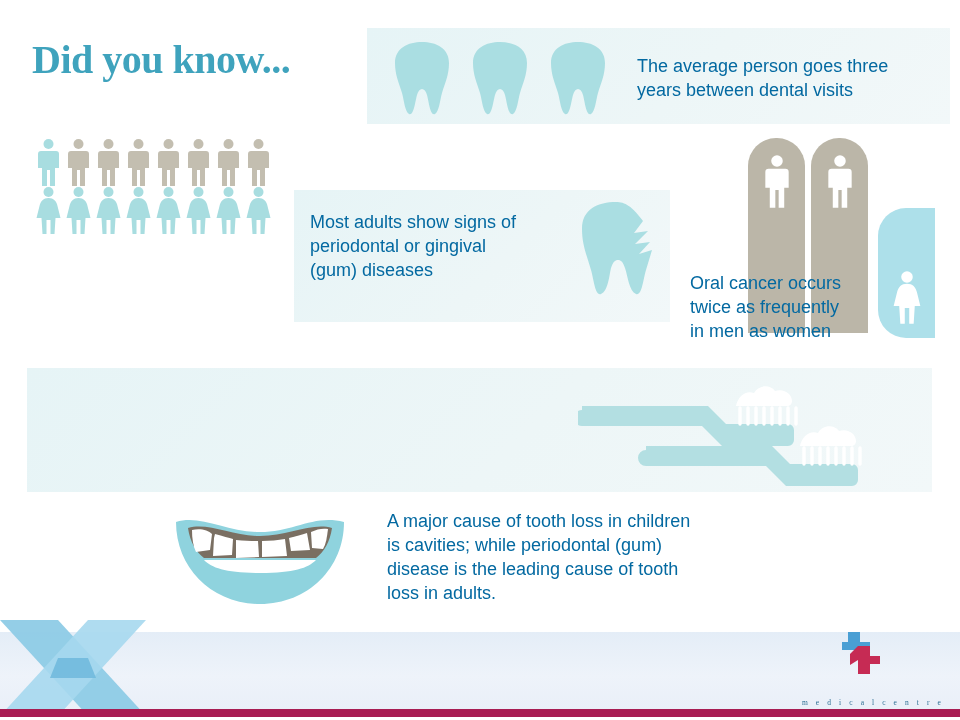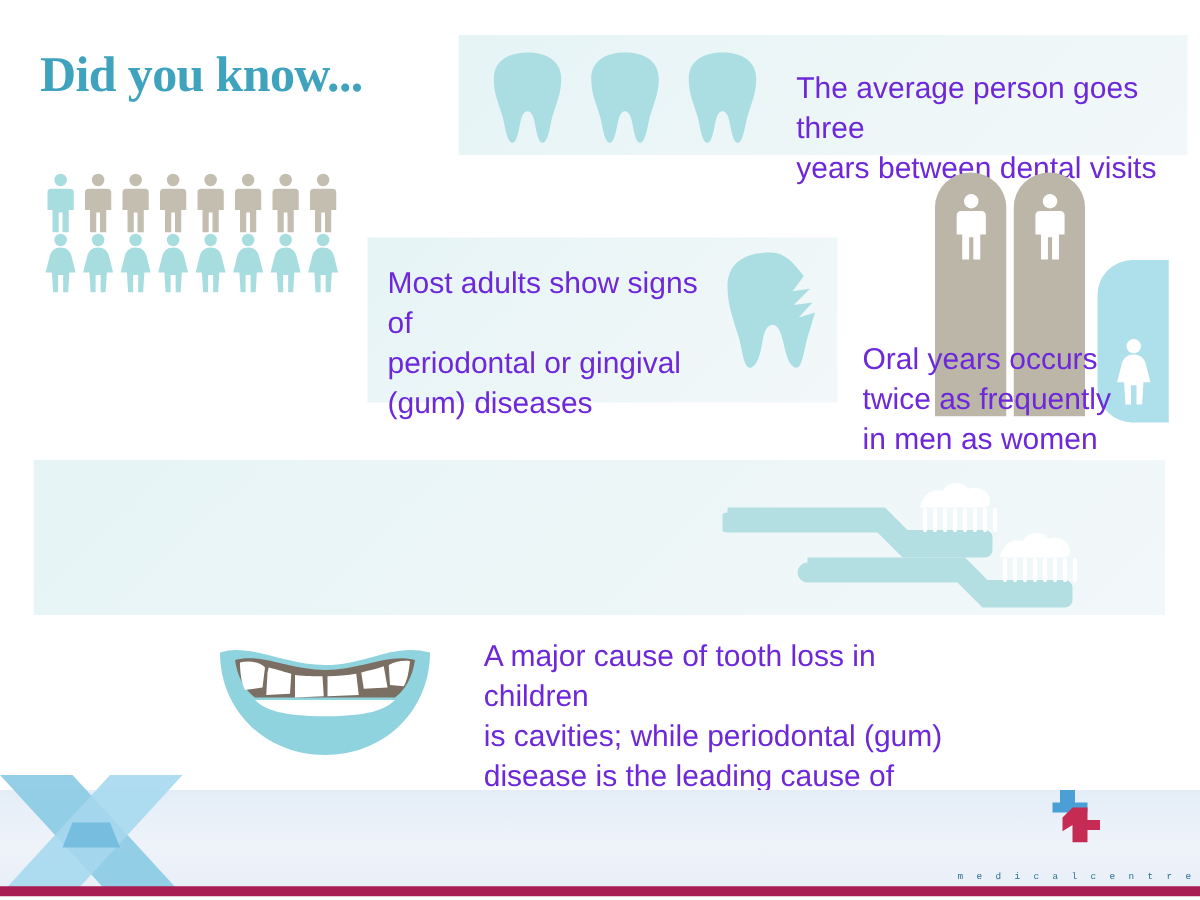--- a/index.html
+++ b/index.html
@@ -29,22 +29,22 @@
     font-weight: bold;
     letter-spacing: -0.5px;
     color: #3fa3bd;
     font-family: Liberation Serif, serif;
     white-space: nowrap;
   }
 
   
   .copy {
     position: absolute;
-    color: #6d28d9;
-    font-size: 24px;
+    color: #0369a1;
+    font-size: 18px;
     line-height: 1.33;
     font-family: "Liberation Sans", sans-serif;
     white-space: pre-line;
   }
 
   
   #panel-teeth { left: 367px; top: 28px; width: 583px; height: 96px; }
   .tooth-row { position: absolute; left: 24px; top: 12px; display: flex; gap: 16px; }
   .tooth { width: 62px; height: 76px; }
 
@@ -113,22 +113,22 @@
     text-align: center;
     font-family: "Liberation Serif", serif;
     font-weight: bold;
     font-size: 23px;
     letter-spacing: 0.5px;
     color: #1f7fa8;
     white-space: nowrap;
   }
   #logo-sub {
     position: absolute; left: 0; top: 68px; width: 178px;
-    text-align: left;
-    font-family: Liberation Mono, monospace;
+    text-align: right;
+    font-family: Liberation Serif, serif;
     font-size: 7.5px;
     letter-spacing: 3.1px;
     color: #2d6f93;
     white-space: nowrap;
   }
   #logo-mark { position: absolute; left: 62px; top: 0px; width: 56px; height: 44px; }
 </style>
 </head>
 <body>
 
@@ -282,21 +282,21 @@
     </div>
     <div class="bar female">
       <svg width="30" height="62" viewBox="0 0 27 48">
           <g fill="#ffffff">
             <circle cx="13.5" cy="6" r="5.2"></circle>
             <path d="M13.5 12c-5 0-8 3-9 8l-3 12h5l1 16h4V34h4v14h4l1-16h5l-3-12c-1-5-4-8-9-8z"></path>
           </g>
         </svg>
     </div>
   </div>
-  <div class="copy" id="copy-cancer">Oral years occurs
+  <div class="copy" id="copy-cancer">Oral cancer occurs
 twice as frequently
 in men as women</div>
 
   <div class="panel" id="panel-brush"></div>
   <svg id="brushes" viewBox="0 0 348 116">
     <g>
       <path d="M4 34h126l18 18h62a6 6 0 016 6v10a6 6 0 01-6 6h-66l-20-20H4a8 8 0 010-16z" fill="#b3dfe2"></path>
       <g stroke="#ffffff" stroke-width="3.4" stroke-linecap="round">
         <line x1="162" y1="36" x2="162" y2="52"></line>
           <line x1="170" y1="36" x2="170" y2="52"></line>

